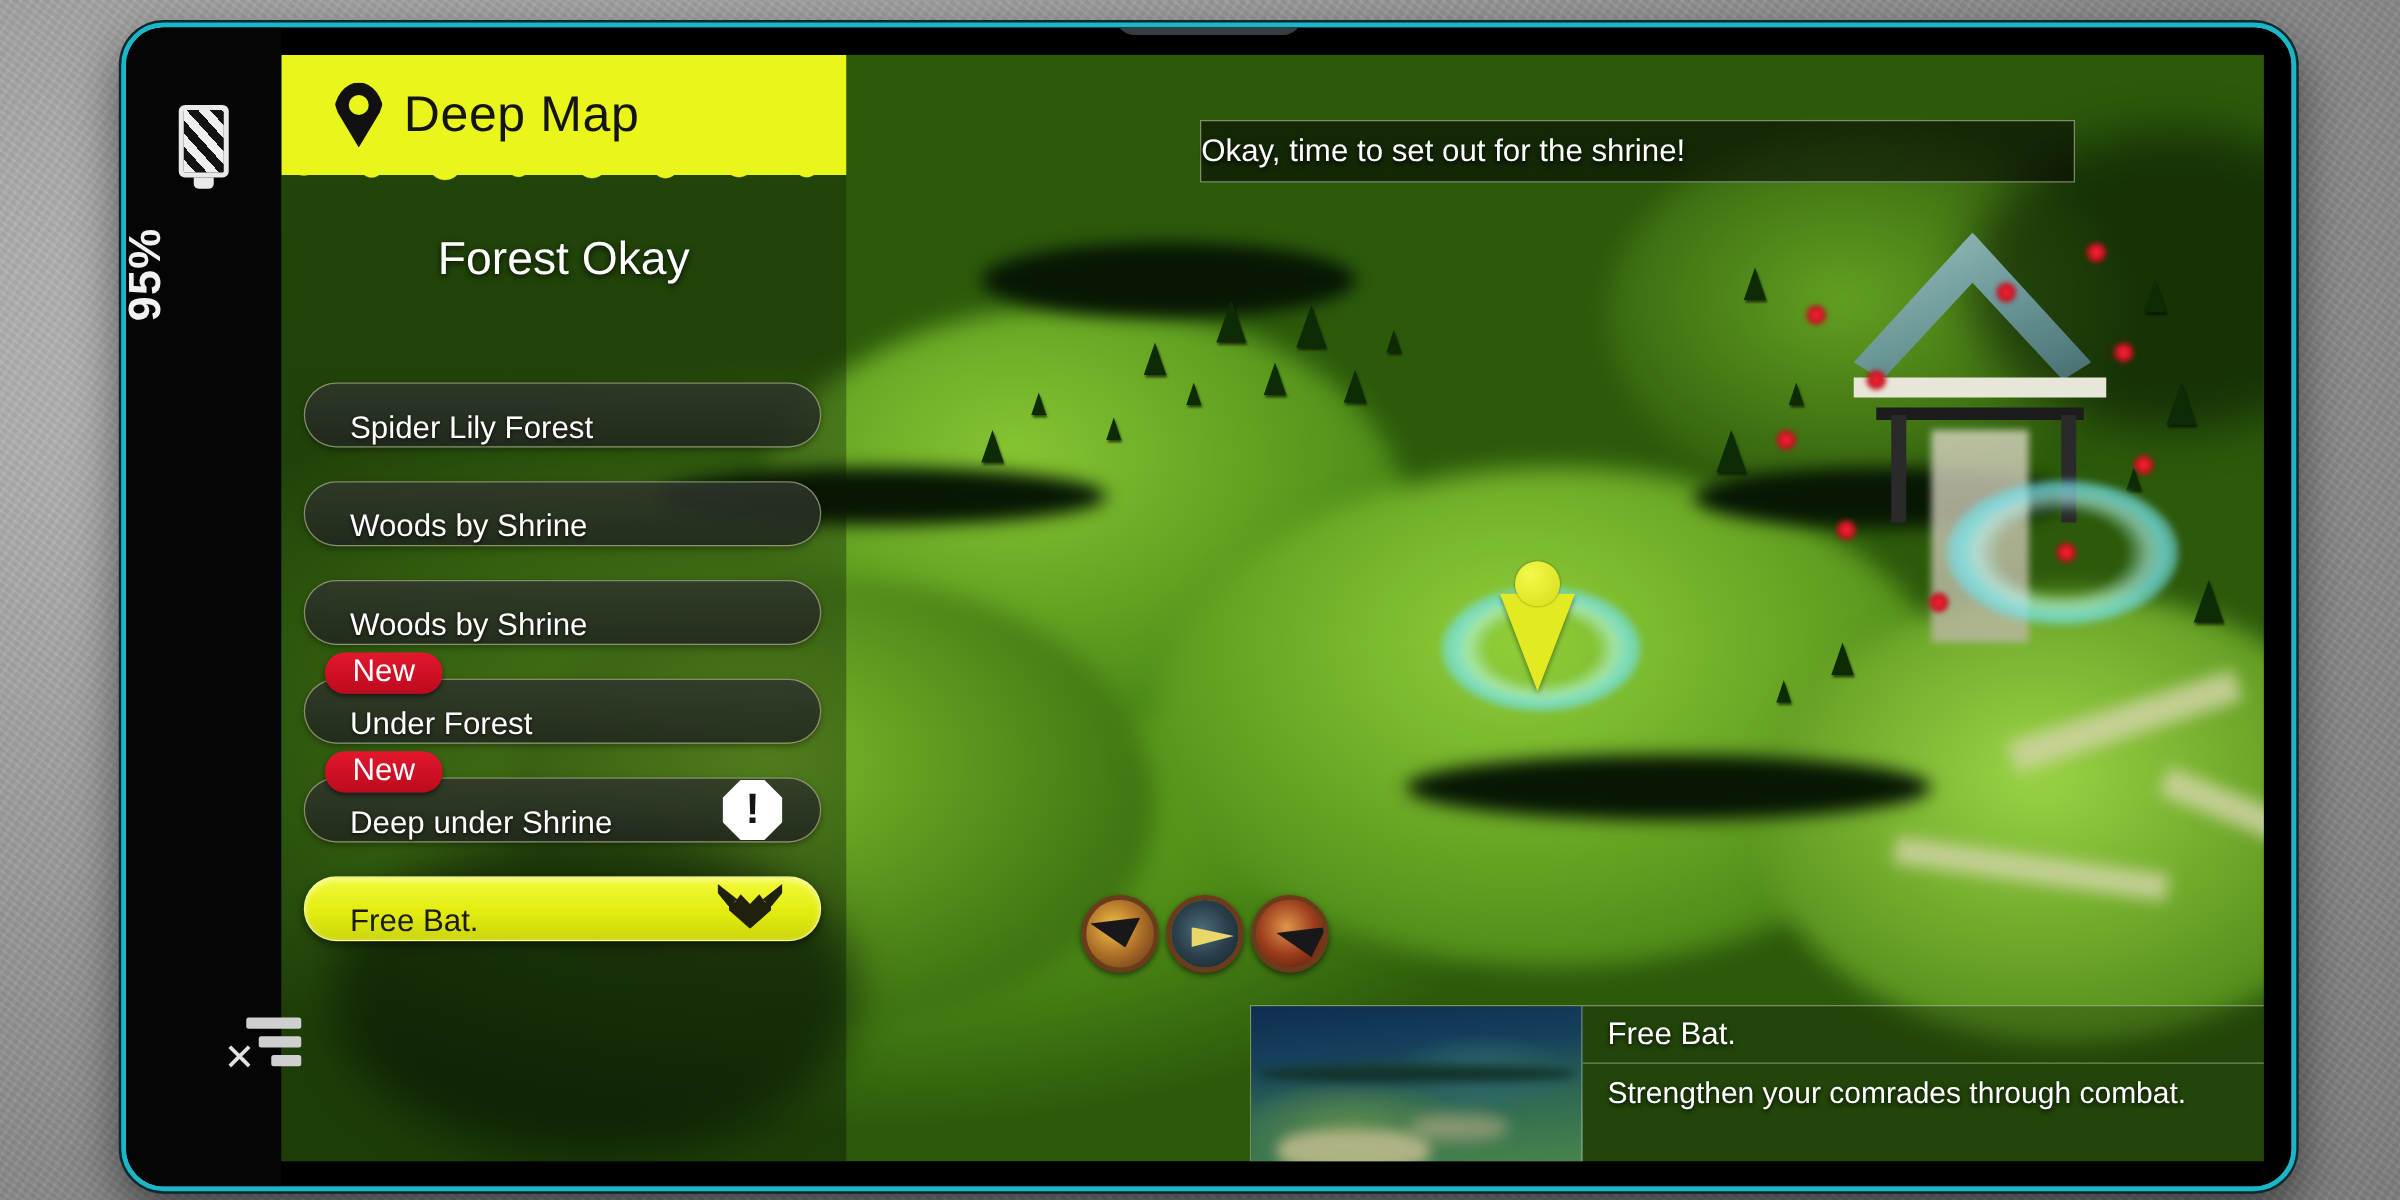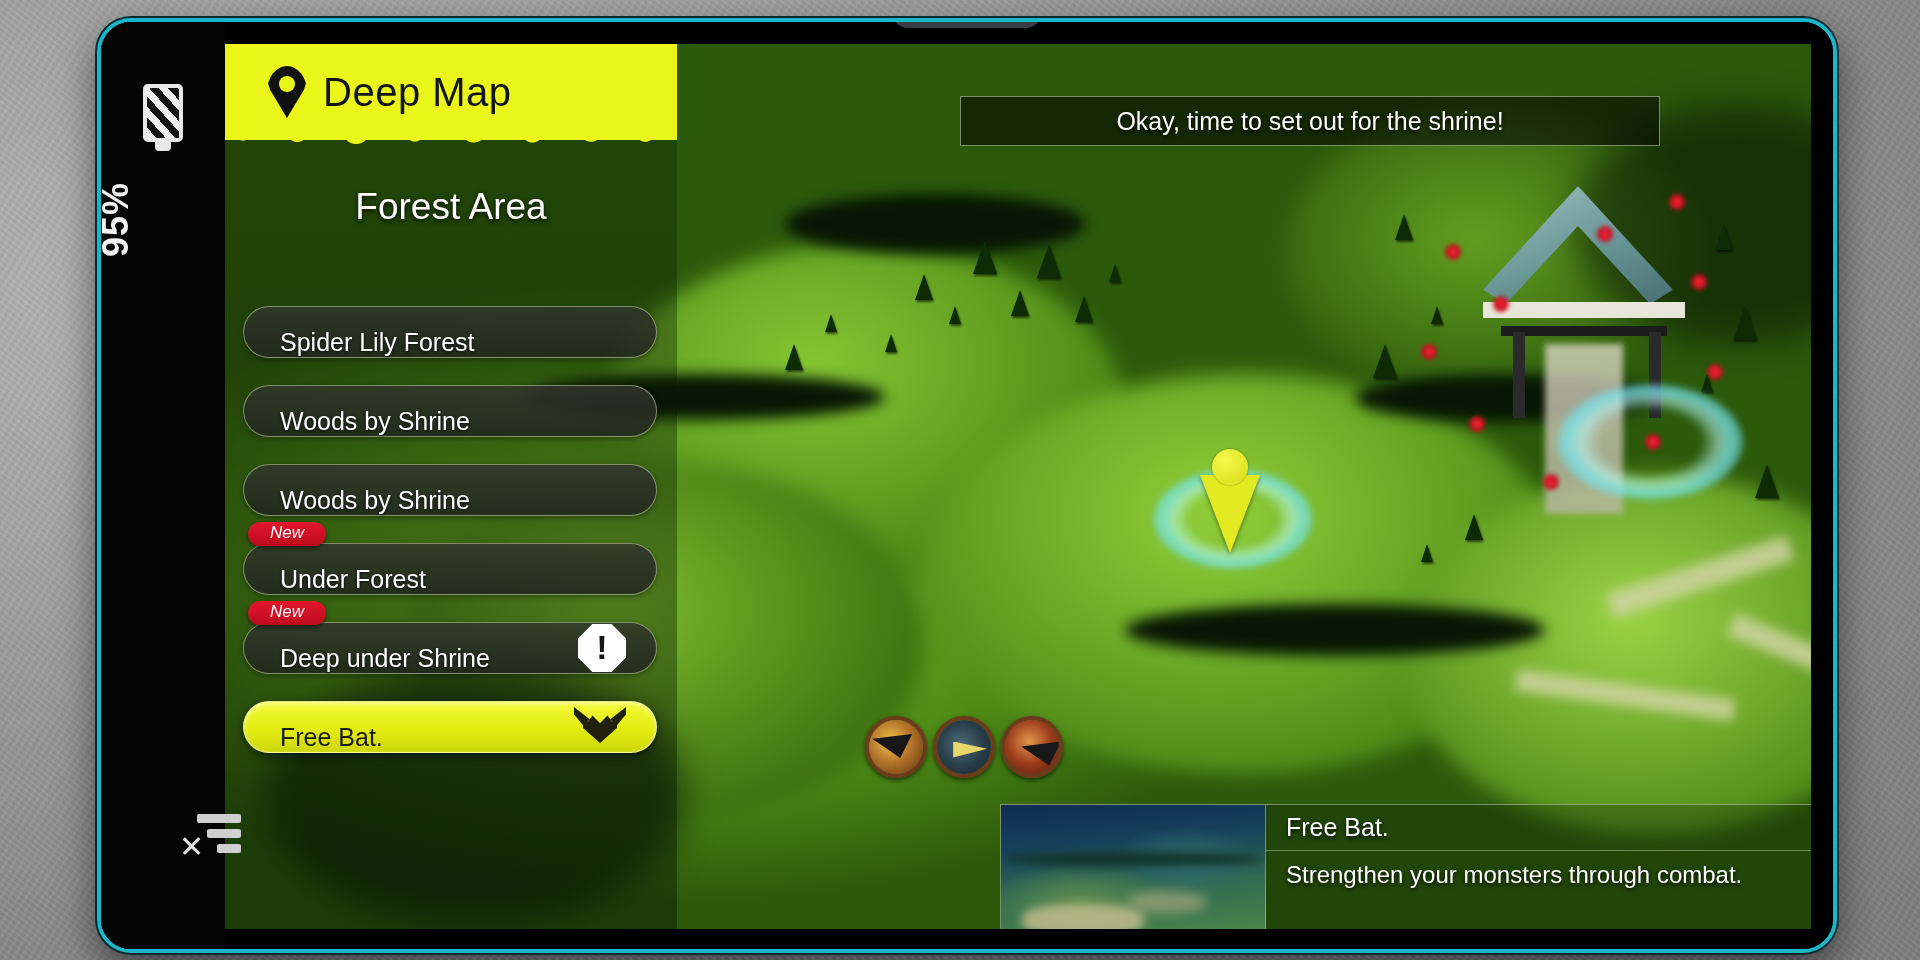--- a/index.html
+++ b/index.html
@@ -213,27 +213,26 @@
     background:linear-gradient(180deg, rgba(48,54,44,.86) 0%, rgba(33,38,30,.88) 100%);
     border:1px solid rgba(235,245,190,.48);
     display:flex; align-items:flex-end;
     box-shadow:0 2px 5px rgba(0,0,0,.35);
   }
   .loc-row .label{
     color:#ffffff; font-size:25px; padding-left:36px; font-weight:400;
     text-shadow:0 1px 3px rgba(0,0,0,.8);
   }
   .new-badge{
-    position:absolute; left:4px; top:-22px;
+    position:absolute; left:16px; top:-22px;
     background:linear-gradient(180deg,#e3172d 0%, #bd0a1d 100%);
-    color:#fff; font-size:17px; font-weight:400;
+    color:#fff; font-size:25px; font-weight:400;
     padding:1px 22px 3px 22px; border-radius:16px;
     box-shadow:0 2px 4px rgba(0,0,0,.55);
     z-index:3;
-    font-style:italic;
   }
   .loc-row.has-badge{ margin-bottom:27px; }
   .alert-icon{
     position:absolute; right:30px; top:50%; transform:translateY(-50%);
     width:48px; height:48px;
   }
   .alert-icon .oct{
     position:absolute; inset:0; background:#fff;
     clip-path:polygon(30% 0%, 70% 0%, 100% 30%, 100% 70%, 70% 100%, 30% 100%, 0% 70%, 0% 30%);
   }
@@ -261,21 +260,21 @@
     position:absolute; top:0; width:16px; height:18px; background:#20200e;
   }
   .bat-icon .horn-l{ left:0; clip-path:polygon(0% 0%, 100% 70%, 55% 100%, 0% 40%); }
   .bat-icon .horn-r{ right:0; clip-path:polygon(100% 0%, 0% 70%, 45% 100%, 100% 40%); }
 
   
   #dialogue{
     position:absolute; left:735px; top:52px; width:700px; height:50px;
     background:rgba(6,10,4,.62);
     border:1px solid rgba(210,225,190,.55);
-    display:flex; align-items:center; justify-content:center;
+    display:flex; align-items:center; justify-content:flex-start;
     z-index:14;
   }
   #dialogue .txt{
     color:#fff; font-size:25px; font-weight:400;
     text-shadow:0 2px 4px rgba(0,0,0,.9);
   }
 
   
   #party{
     position:absolute; left:640px; top:672px; display:flex; gap:6px; z-index:14;
@@ -435,21 +434,21 @@
       <div id="sidebar">
 
         <div id="worldmap-banner">
           <span class="pin-icon">
             <span class="drop"></span>
               <span class="hole"></span>
           </span>
           <span id="worldmap-title">Deep Map</span>
         </div>
 
-        <div id="area-title">Forest Area</div>
+        <div id="area-title">Forest Okay</div>
 
         <div id="location-list">
 
           <div class="loc-row">
             <span class="label">Spider Lily Forest</span>
           </div>
 
           <div class="loc-row">
             <span class="label">Woods by Shrine</span>
           </div>
@@ -506,20 +505,20 @@
 
       <div id="info-panel">
         <div id="info-thumb">
           <span class="ridge"></span>
             <span class="sand"></span>
             <span class="sand2"></span>
         </div>
         <div id="info-text">
           <div id="info-title">Free Bat.</div>
           <div id="info-desc">
-            <div>Strengthen your monsters through combat.</div>
+            <div>Strengthen your comrades through combat.</div>
           </div>
         </div>
       </div>
 
     </div>
   </div>
 </div>
 
 </body></html>

